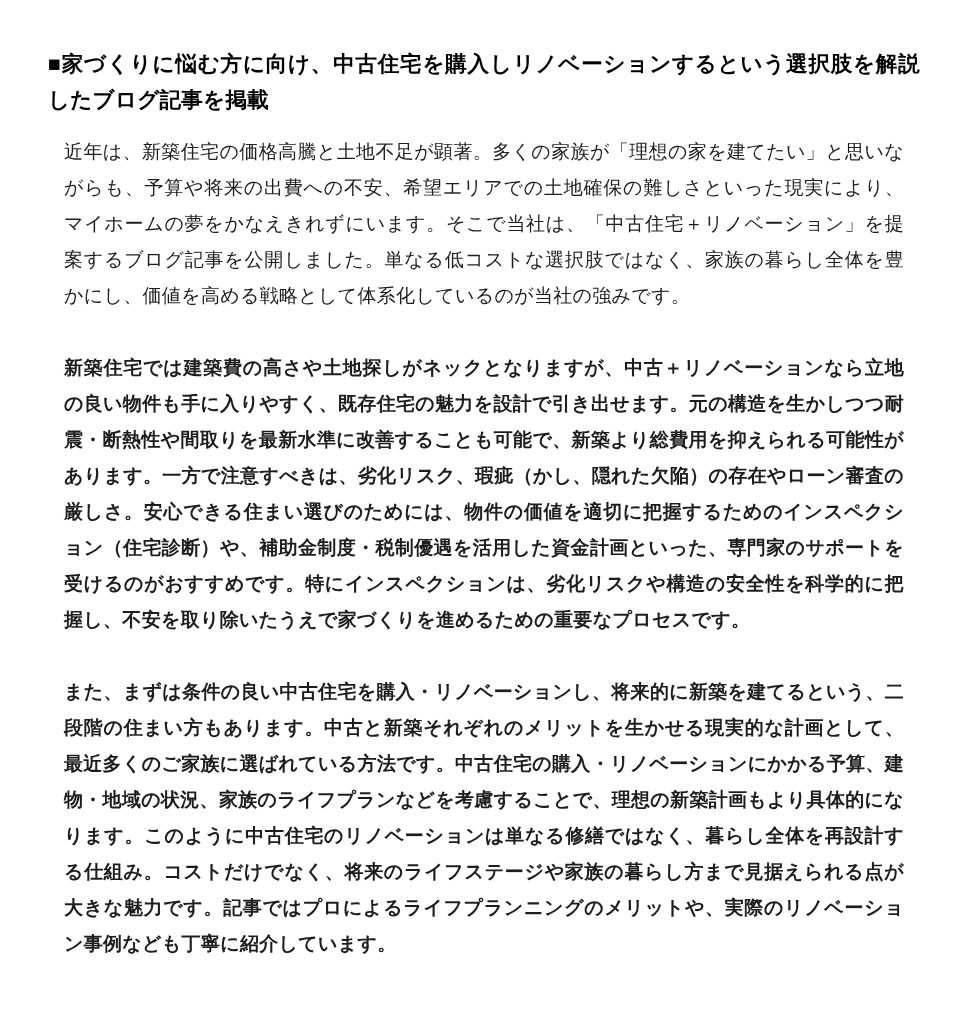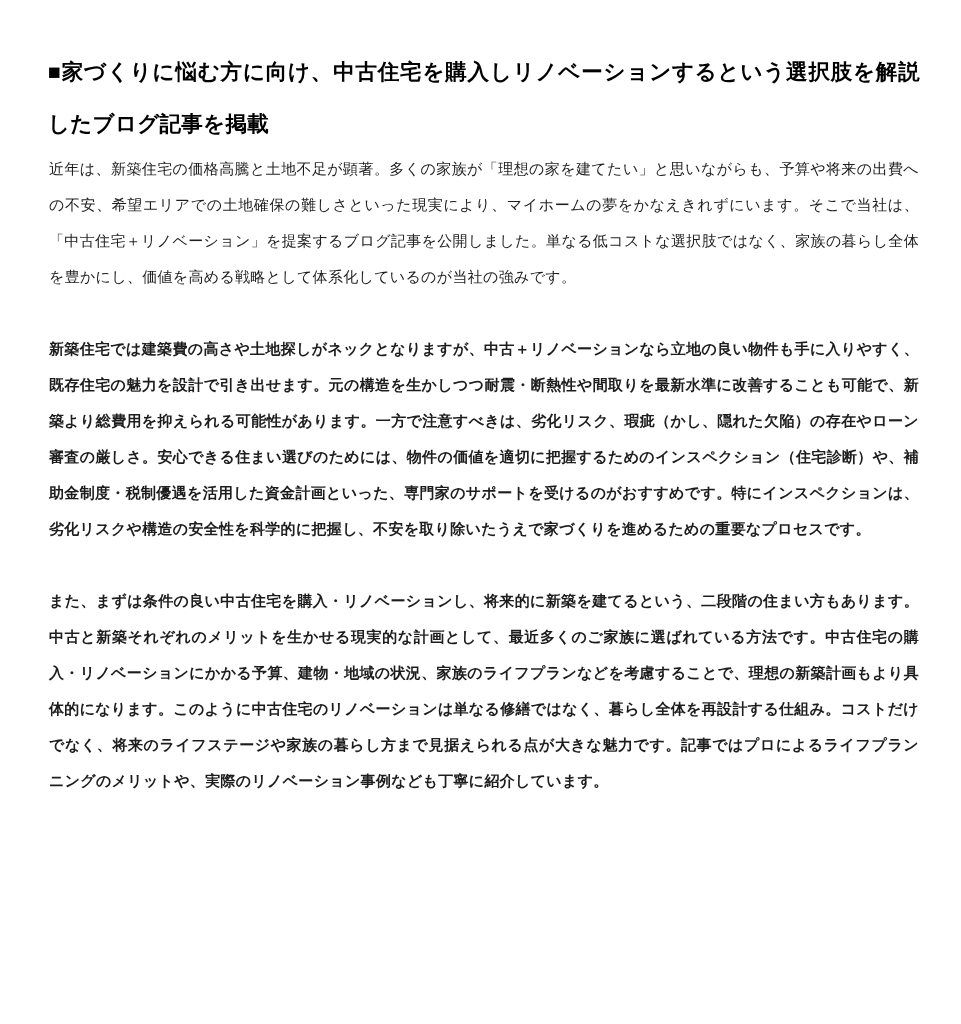--- a/index.html
+++ b/index.html
@@ -14,30 +14,30 @@
     background: #ffffff;
     padding: 46px 41px 40px 48px;
     font-family: "Liberation Sans", sans-serif;
   }
   .article {
     width: 872px;
   }
   .article-heading {
     margin: 0;
     font-size: 21.5px;
-    line-height: 52px;
+    line-height: 36px;
     font-weight: 700;
     color: #000000;
     letter-spacing: 0.3px;
     text-align: justify;
     text-align-last: left;
   }
   .article-paragraph {
-    margin: 1px;
-    font-size: 15px;
+    margin: 16px;
+    font-size: 19px;
     line-height: 36px;
     font-weight: 400;
     color: #1d1d1d;
     letter-spacing: 0.3px;
     text-align: justify;
     text-align-last: left;
   }
   .article-paragraph + .article-paragraph {
     margin-top: 36px; 
     font-weight: bold;

